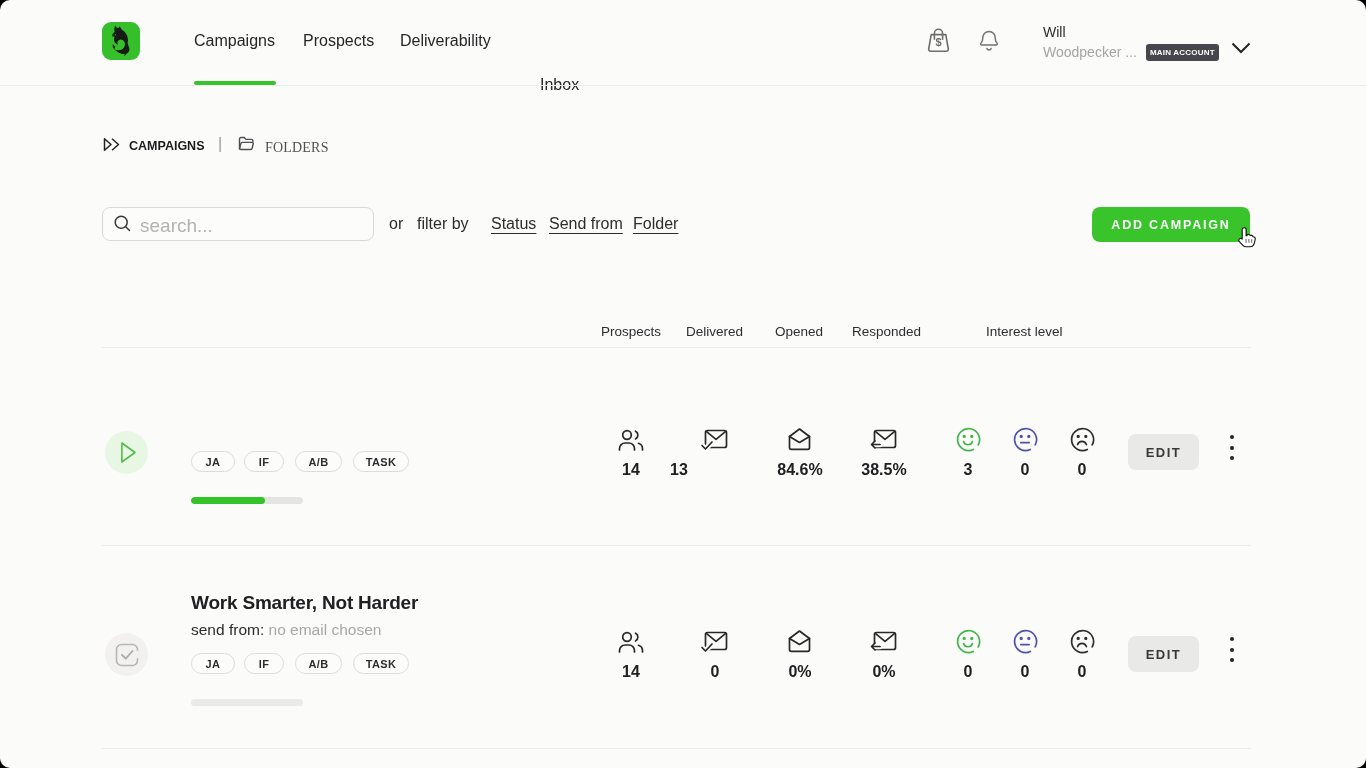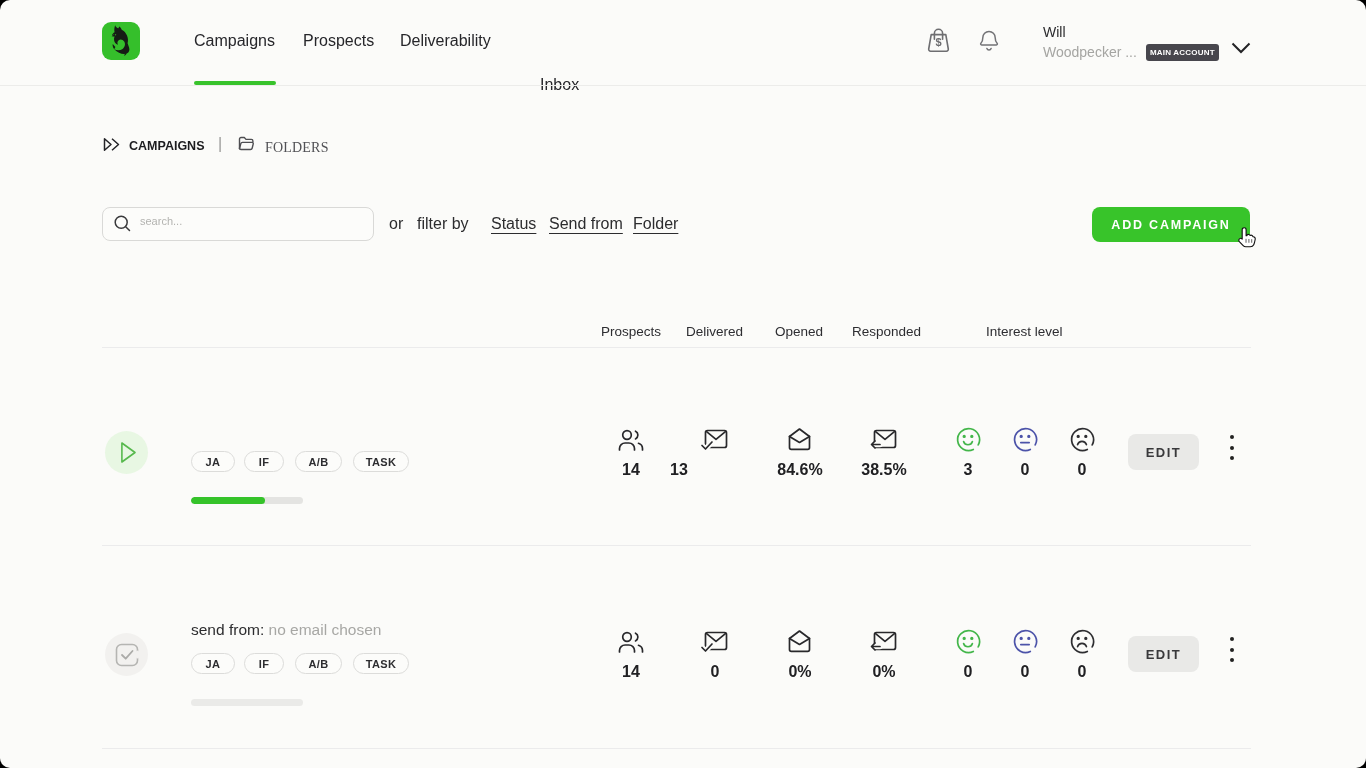--- a/index.html
+++ b/index.html
@@ -20,21 +20,21 @@
            display:flex; align-items:center; padding:0 4px; }
 
   
   .crumb-b { position:absolute; left:129px; top:139px; font-size:12.5px; font-weight:bold; letter-spacing:0; color:#1c1c1f; }
   .crumb-sep { position:absolute; left:218px; top:135px; font-size:16px; color:#9a9a98; }
   .crumb-g { position:absolute; left:265px; top:140px; font-size:14px; letter-spacing:0.2px; color:#515155;font-family:Liberation Serif, serif; }
 
   
   .search { position:absolute; left:102px; top:207px; width:272px; height:34px;
             border:1px solid #d9d9d7; border-radius:8px; background:#fcfcfa; }
-  .search-ph { position:absolute; left:140px; top:215px; font-size:11px; color:#b3b3b0; }
+  .search-ph { position:absolute; left:140px; top:215px; font-size:19px; color:#b3b3b0; }
   .tb-txt { position:absolute; top:215px; font-size:16px; color:#2c2c2e; }
   .tb-link { position:absolute; top:215px; font-size:16px; color:#2c2c2e;
              text-decoration:underline; text-underline-offset:4px; text-decoration-thickness:1.2px; }
   .addbtn { position:absolute; left:1092px; top:207px; width:158px; height:35px; background:#38c42a;
             border-radius:8px; color:#fff; font-size:12.5px; font-weight:bold; letter-spacing:1.8px;
             display:flex; align-items:center; justify-content:center; }
 
   
   .thead { position:absolute; top:324px; font-size:13.5px; color:#2d2d31; }
   .divider { position:absolute; left:102px; width:1149px; height:1px; background:#ebebec; }
@@ -230,20 +230,21 @@
 
   
   <div class="circ" style="top:633px; background:#f2f1ef;"></div>
   <svg class="icon" style="left:115px; top:643px;" width="24" height="24" viewBox="0 0 24 24">
     <g fill="none" stroke="#b5b5b2" stroke-width="1.6" stroke-linecap="round" stroke-linejoin="round">
       <rect x="1.5" y="1.5" width="21" height="21" rx="5"></rect>
       <path d="M22.5 9 v5" stroke="#f2f1ef" stroke-width="3"></path>
       <path d="M7 12 l3.7 3.7 L17.5 8" stroke="#ababa8" stroke-width="1.8"></path>
     </g>
   </svg>
+  <div class="row-title" style="top:592px;">Work Smarter, Not Harder</div>
   <div class="row-sub" style="top:621px;">send from: <span class="dim">no email chosen</span></div>
   <div class="tag" style="left:191px; top:653px; width:44px;">JA</div>
   <div class="tag" style="left:244px; top:653px; width:40px;">IF</div>
   <div class="tag" style="left:295px; top:653px; width:47px;">A/B</div>
   <div class="tag" style="left:353px; top:653px; width:56px;">TASK</div>
   <div class="bar" style="top:699px; background:#eaeae8;"></div>
 
   <svg class="icon" style="left:617px; top:630px;" width="28" height="25" viewBox="0 0 28 25">
     <g fill="none" stroke="#28282b" stroke-width="1.7" stroke-linecap="round" stroke-linejoin="round">
       <circle cx="10" cy="7" r="4.3"></circle>

